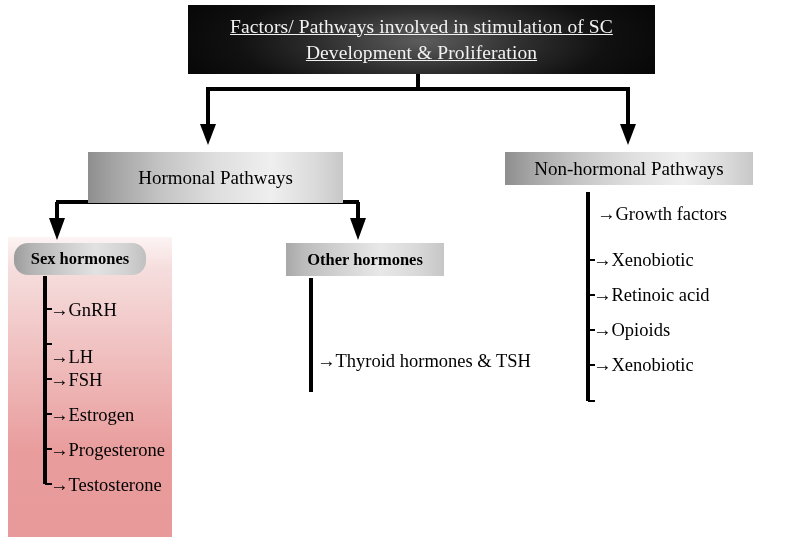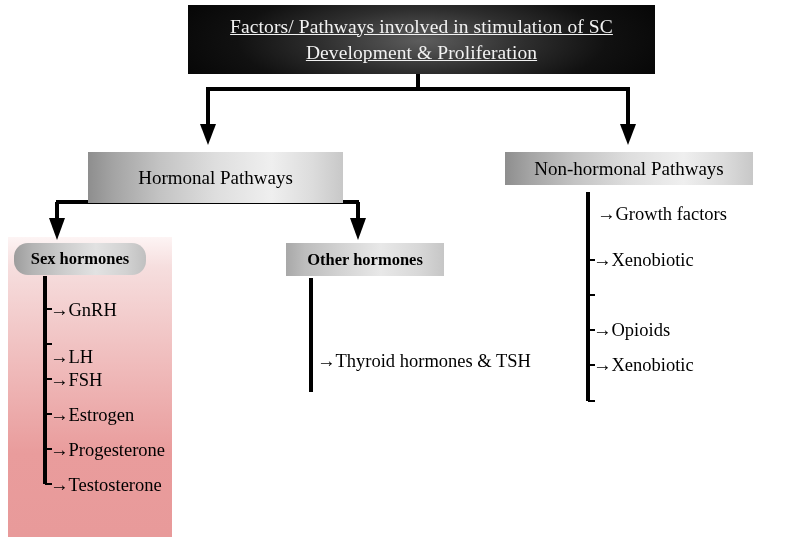--- a/index.html
+++ b/index.html
@@ -194,20 +194,23 @@
   <div class="list-item" style="left:317px; top:351px;">
     <span class="arrow-glyph">→</span><span>Thyroid hormones &amp; TSH</span>
   </div>
 
   <div class="list-item" style="left:597px; top:204px;">
     <span class="arrow-glyph">→</span><span>Growth factors</span>
   </div>
   <div class="list-item" style="left:593px; top:250px;">
     <span class="arrow-glyph">→</span><span>Xenobiotic</span>
   </div>
+  <div class="list-item" style="left:593px; top:285px;">
+    <span class="arrow-glyph">→</span><span>Retinoic acid</span>
+  </div>
   <div class="list-item" style="left:593px; top:320px;">
     <span class="arrow-glyph">→</span><span>Opioids</span>
   </div>
   <div class="list-item" style="left:593px; top:355px;">
     <span class="arrow-glyph">→</span><span>Xenobiotic</span>
   </div>
 
 </div>
 
 </body></html>

